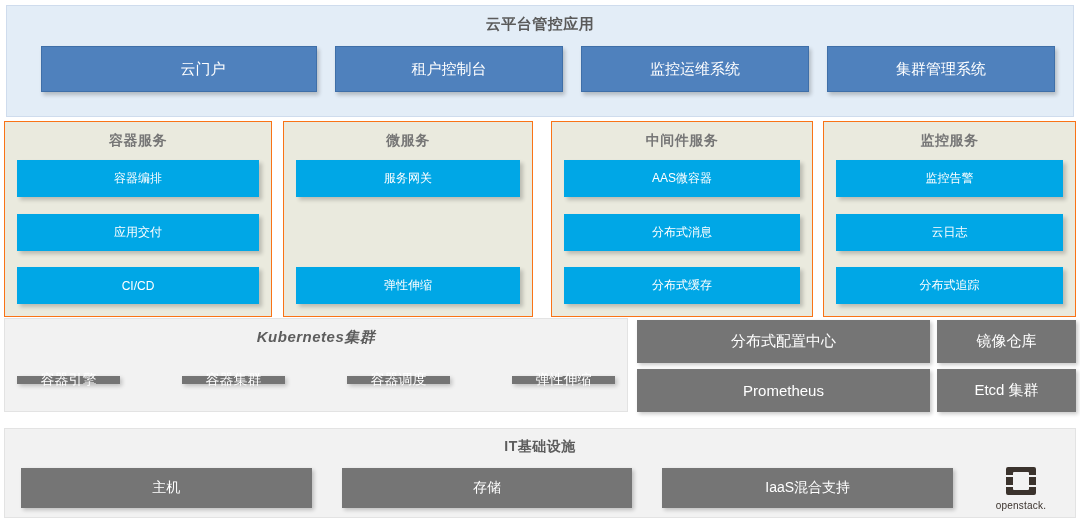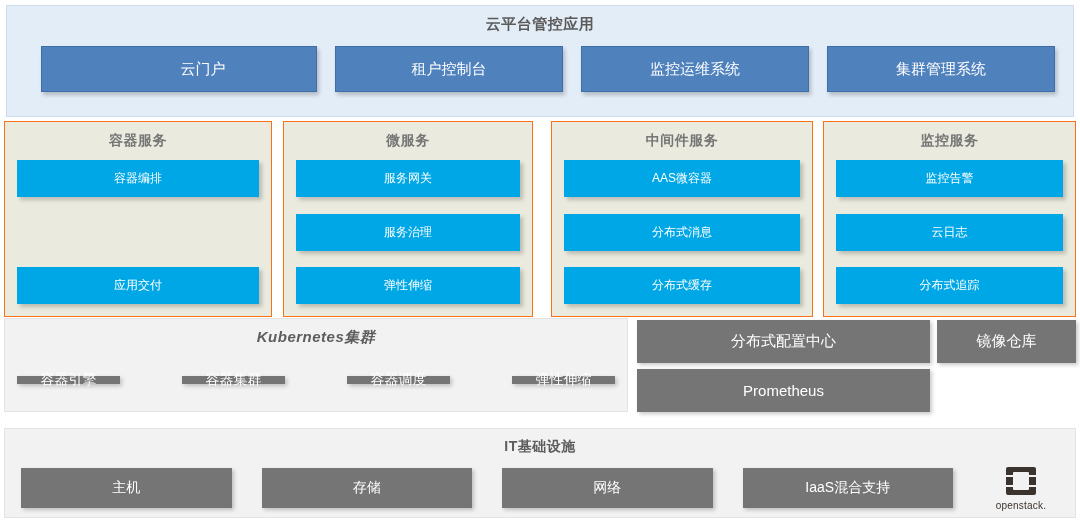--- a/index.html
+++ b/index.html
@@ -242,28 +242,28 @@
       <div class="app-box">监控运维系统</div>
       <div class="app-box">集群管理系统</div>
     </div>
   </div>
 
   <div class="panel svc-panel" id="svc-0">
     <div class="panel-title">容器服务</div>
     <div class="svc-items">
       <div class="svc-box">容器编排</div>
       <div class="svc-box">应用交付</div>
+      <div class="svc-box">CI/CD</div>
     </div>
   </div>
 
   <div class="panel svc-panel" id="svc-1">
     <div class="panel-title">微服务</div>
     <div class="svc-items">
       <div class="svc-box">服务网关</div>
-      <div class="svc-box">服务治理</div>
       <div class="svc-box">弹性伸缩</div>
     </div>
   </div>
 
   <div class="panel svc-panel" id="svc-2">
     <div class="panel-title">中间件服务</div>
     <div class="svc-items">
       <div class="svc-box">AAS微容器</div>
       <div class="svc-box">分布式消息</div>
       <div class="svc-box">分布式缓存</div>
@@ -289,28 +289,28 @@
     </div>
   </div>
 
   <div class="panel" id="col-mid">
     <div class="gray-box">分布式配置中心</div>
     <div class="gray-box">Prometheus</div>
   </div>
 
   <div class="panel" id="col-right">
     <div class="gray-box">镜像仓库</div>
+    <div class="gray-box">Etcd 集群</div>
   </div>
 
   <div class="panel" id="row-infra">
     <div class="panel-title">IT基础设施</div>
     <div class="infra-strip">
       <div class="gray-box">主机</div>
       <div class="gray-box">存储</div>
-      <div class="gray-box">网络</div>
       <div class="gray-box">IaaS混合支持</div>
       <div class="openstack-logo">
         <svg class="openstack-mark" viewBox="0 0 34 32">
           <g fill="#3b332d">
             <path d="M4 2 h26 a2 2 0 0 1 2 2 v6 h-7 v-2 a1 1 0 0 0 -1 -1 h-14 a1 1 0 0 0 -1 1 v2 h-7 v-6 a2 2 0 0 1 2 -2 z"></path>
             <path d="M2 12 h7 v8 h-7 z"></path>
             <path d="M25 12 h7 v8 h-7 z"></path>
             <path d="M2 22 h7 v2 a1 1 0 0 0 1 1 h14 a1 1 0 0 0 1 -1 v-2 h7 v6 a2 2 0 0 1 -2 2 h-26 a2 2 0 0 1 -2 -2 z"></path>
           </g>
         </svg>

